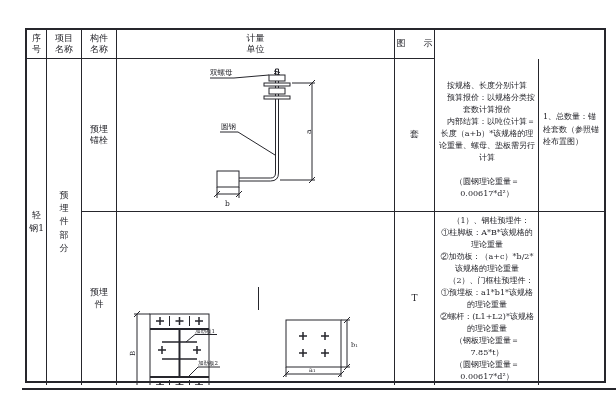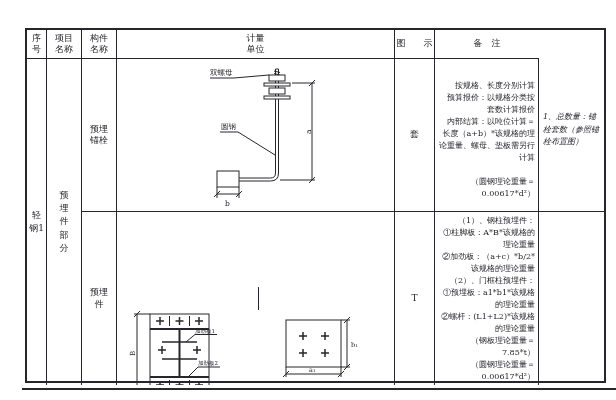--- a/index.html
+++ b/index.html
@@ -29,33 +29,32 @@
     text-align: center;
     white-space: pre-line;
     font-size: 9px; line-height: 1.25;
   }
   .nr { border-right: none; }
   .nb { border-bottom: none; }
   .hdr { font-size: 9px; letter-spacing: 0px; }
   .vtext { line-height: 1.45; }
   .txtcell {
     display: block;
-    text-align: right;
+    text-align: center;
     font-size: 8px; line-height: 1.5;
     padding: 3px 3px 2px 4px;
     white-space: pre-line;
   }
   .rule1pad { padding-top: 21px; }
   .notecell {
     display: flex; align-items: center;
     text-align: left;
     font-size: 8px; line-height: 1.55;
     padding: 2px 2px 12px 4px;
     white-space: pre-line;
-    font-style: italic;
   }
   .diagcell { display: block; }
   .diagcell svg { position: absolute; left: 0; top: 0; }
   .split { display: grid; grid-template-columns: 141px 136px; }
   .sub { position: relative; }
   .sub2 { border-left: 1px solid #26262c; }
   .pageline {
     position: absolute; left: 22px; top: 388px;
     width: 594px; height: 2px; background: #26262c;
   }
@@ -68,21 +67,20 @@
 
   <div class="c hdr">序
 号</div>
   <div class="c hdr">项目
 名称</div>
   <div class="c hdr">构件
 名称</div>
   <div class="c hdr">计量
 单位</div>
   <div class="c hdr">图　　示</div>
-  <div class="c hdr nr">备　注</div>
 
   <div class="c vtext nb" style="grid-row:2/4;grid-column:1">轻
 钢1</div>
   <div class="c vtext nb" style="grid-row:2/4;grid-column:2">预
 埋
 件
 部
 分</div>
 
   <div class="c" style="grid-row:2;grid-column:3">预埋

